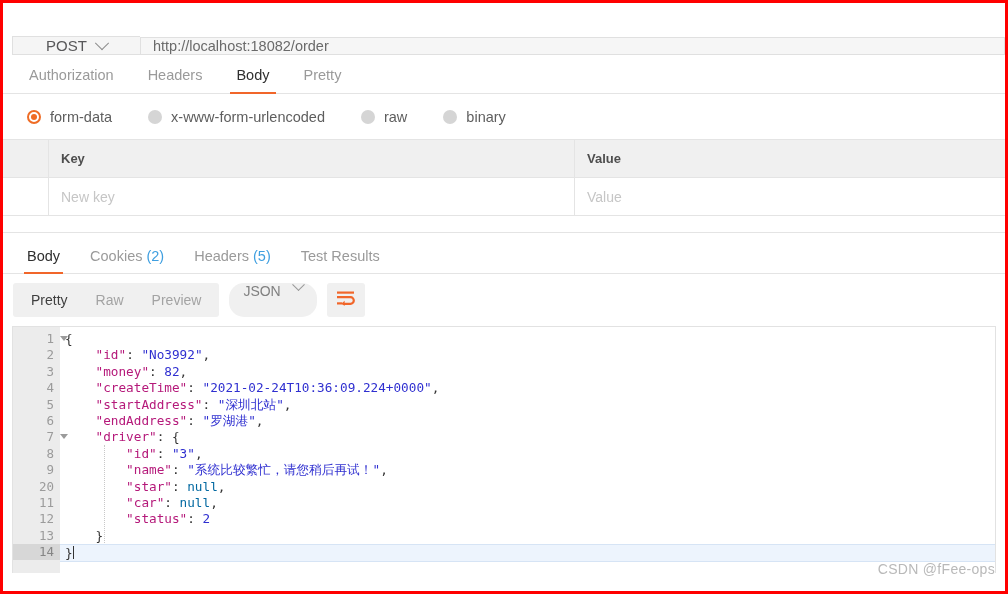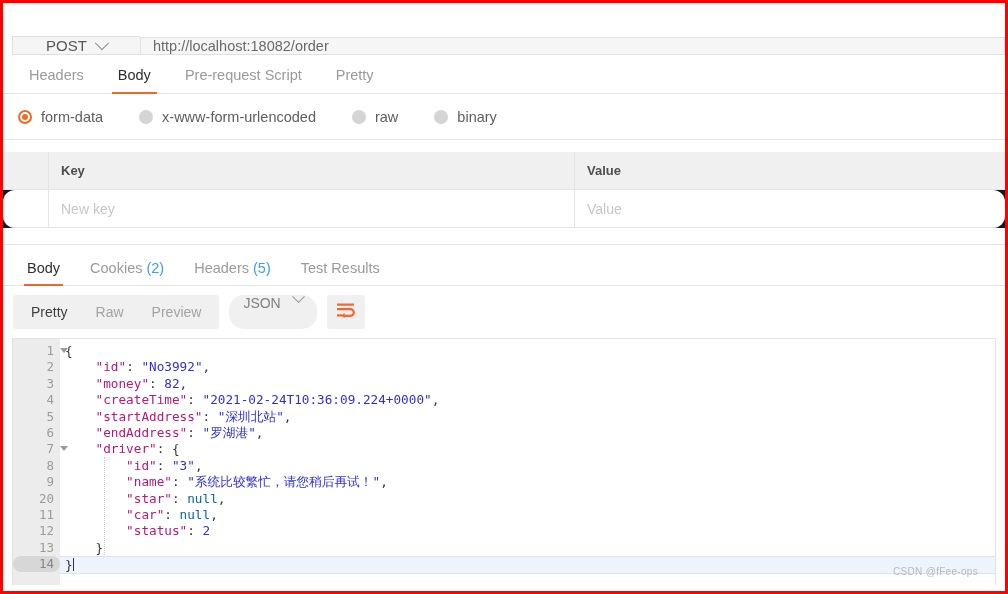--- a/index.html
+++ b/index.html
@@ -93,21 +93,21 @@
     bottom: -1px;
     height: 2.5px;
     background: #f1662a;
   }
 
   
   .radio-row {
     display: flex;
     align-items: center;
     height: 45px;
-    padding-left: 15px;
+    padding-left: 24px;
     border-bottom: 1px solid #e4e4e4;
     background: #ffffff;
   }
   .radio-opt {
     display: flex;
     align-items: center;
     gap: 9px;
     margin-right: 36px;
     font-size: 14.5px;
     color: #5e5e5e;
@@ -133,21 +133,20 @@
     position: absolute;
     left: 2px; top: 2px;
     width: 6px; height: 6px;
     border-radius: 50%;
     background: #ef6c25;
   }
 
   
   .kv-table {
     background: #0f172a;
-    margin-top: 12px;
   }
   .kv-row {
     display: flex;
     height: 38px;
     border-bottom: 1px solid #e4e4e4;
     box-sizing: border-box;
   }
   .kv-row.header {
     background: #f0f0f0;
   }
@@ -169,21 +168,21 @@
   .kv-cell.val { flex: 1; border-right: none; }
   .kv-row.header .kv-cell {
     color: #4e4e4e;
     font-weight: bold;
     font-size: 13px;
   }
   .kv-row.input .kv-cell {
     color: #c6c6c6;
     font-size: 14px;
   }
-  .kv-row.input { background: #ffffff; border-radius: 12px; }
+  .kv-row.input { background: #ffffff; }
   .kv-spacer {
     height: 16px;
     background: #ffffff;
     border-bottom: 1px solid #e4e4e4;
   }
 
   
   .resp-tabs {
     display: flex;
     align-items: flex-end;
@@ -291,21 +290,21 @@
     height: 16.4px;
     line-height: 16.4px;
     text-align: right;
     padding-right: 6px;
     font-family: "DejaVu Sans Mono", monospace;
     font-size: 12.5px;
     color: #9b9b9b;
     box-sizing: border-box;
     position: relative;
   }
-  .gline.cur { background: #d7d7d7; color: #858585; border-radius: 8px; }
+  .gline.cur { background: #d7d7d7; color: #858585; }
   .fold {
     position: absolute;
     right: -8px;
     top: 5px;
     width: 0; height: 0;
     border-left: 4px solid transparent;
     border-right: 4px solid transparent;
     border-top: 5px solid #9b9b9b;
   }
   .code-area {
@@ -348,23 +347,23 @@
     left: 44px;
     top: 118px;
     width: 1px;
     height: 98px;
     border-left: 1px dotted #c8c8c8;
   }
 
   
   .watermark {
     position: absolute;
-    right: 27px;
+    right: 10px;
     bottom: 14px;
-    font-size: 10px;
+    font-size: 14px;
     color: #b9b9b9;
     font-family: "Liberation Sans", sans-serif;
     letter-spacing: 0.3px;
     pointer-events: none;
   }
 </style>
 </head>
 <body>
 
 <div id="app">
@@ -373,23 +372,23 @@
     <div class="method-box">
       <span>POST</span>
       <span class="chev"></span>
     </div>
     <div class="url-field">
       <span>http://localhost:18082/order</span>
     </div>
   </div>
 
   <div class="req-tabs">
+    <div class="req-tab"><span>Authorization</span></div>
     <div class="req-tab"><span>Headers</span></div>
     <div class="req-tab active"><span>Body</span></div>
-    <div class="req-tab"><span>Pre-request Script</span></div>
     <div class="req-tab"><span>Pretty</span></div>
   </div>
 
   <div class="radio-row">
     <div class="radio-opt">
       <span class="radio-dot sel"></span>
       <span>form-data</span>
     </div>
     <div class="radio-opt">
       <span class="radio-dot"></span>

